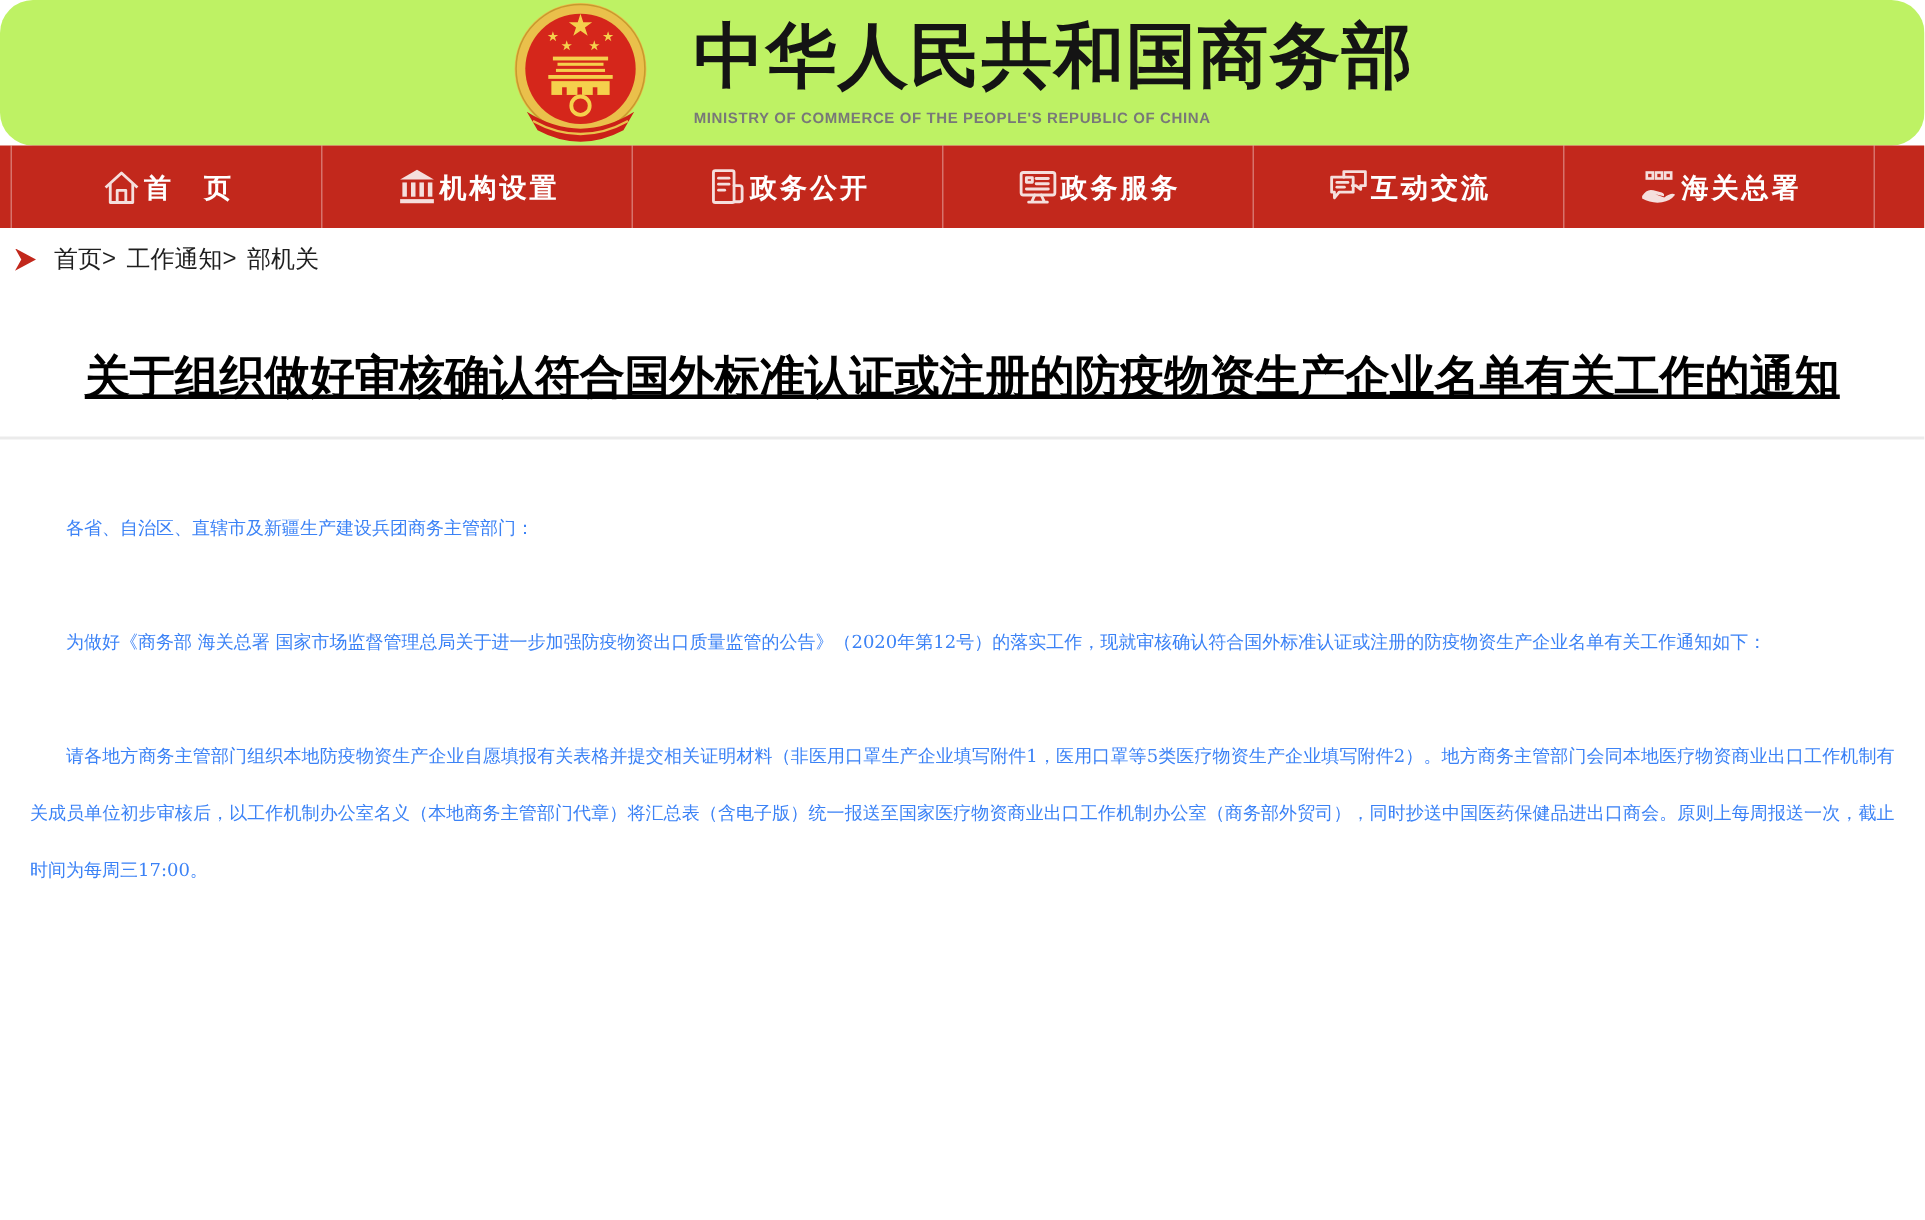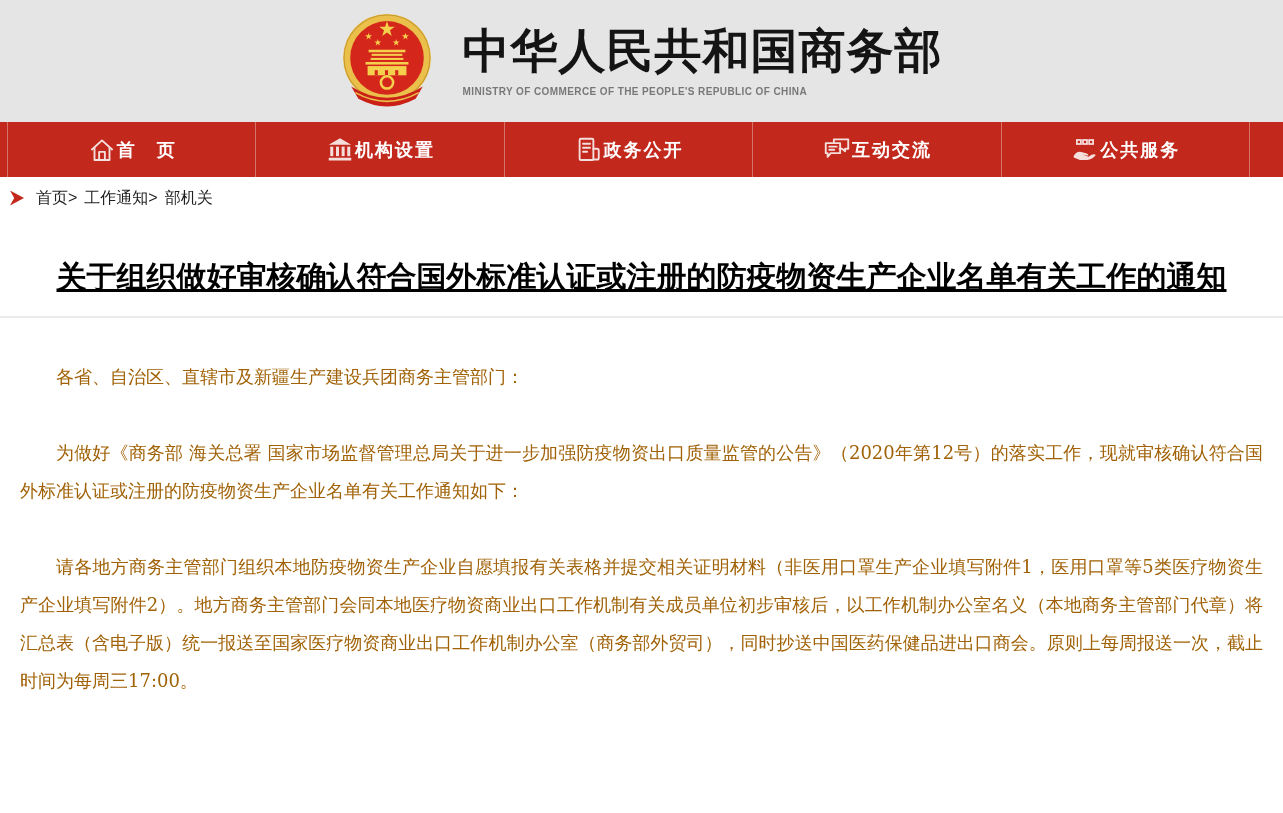--- a/index.html
+++ b/index.html
@@ -6,26 +6,27 @@
   html, body { margin: 0; padding: 0; }
   body {
     width: 1283px; height: 813px;
     background: #ffffff;
     font-family: "Liberation Sans", sans-serif;
     overflow: hidden;
   }
 
   
   .site-header {
-    height: 122px;
-    background: #e5e5e5;
+    height: 97px;
+    background: #bef264;
     display: flex;
     align-items: center;
     justify-content: center;
     gap: 30px;
+    border-radius: 22px;
   }
   .emblem { width: 92px; height: 104px; margin-top: 2px; }
   .emblem svg { width: 92px; height: 104px; display: block; }
   .header-titles { display: flex; flex-direction: column; }
   .site-title {
     font-size: 47px;
     font-weight: bold;
     color: #141414;
     letter-spacing: 1px;
     line-height: 1.1;
@@ -100,23 +101,23 @@
     font-size: 14px;
     margin-top: 17px;
   }
   .meta-item { margin: 0 11px; white-space: nowrap; }
   .article-divider {
     border-top: 2px solid #ebebeb;
     margin-top: 13px;
   }
   .article-body {
     font-family: "DejaVu Serif", serif;
-    font-size: 18px;
+    font-size: 12px;
     line-height: 38px;
-    color: #a16207;
+    color: #3b82f6;
     padding: 0 20px;
     margin-top: 40px;
     text-align: justify;
   }
   .article-body p { margin: 38px 0 0; text-indent: 2em; }
   .article-body p:first-child { margin-top: 0; }
 </style>
 </head>
 <body>
 
@@ -189,40 +190,53 @@
         <line x1="7.2" y1="10.2" x2="12.8" y2="10.2"></line>
         <line x1="7.2" y1="13.4" x2="10.5" y2="13.4"></line>
         <path d="M15.5 11 h3 q1.3 0 1.3 1.3 v6 q0 1.3 -1.3 1.3 h-3"></path>
       </svg>
     </span>
     <span class="nav-label">政务公开</span>
   </a>
   <a class="nav-item">
     <span class="nav-icon">
       <svg viewBox="0 0 24 24" fill="none" stroke="#ffffff" stroke-width="1.5" stroke-linecap="round" stroke-linejoin="round">
+        <rect x="3" y="4" width="18" height="12" rx="1.2"></rect>
+        <rect x="5.8" y="6.8" width="3.2" height="2.4"></rect>
+        <line x1="11" y1="7.2" x2="17.5" y2="7.2"></line>
+        <line x1="11" y1="10" x2="17.5" y2="10"></line>
+        <line x1="5.8" y1="12.8" x2="17.5" y2="12.8"></line>
+        <path d="M10.3 16 L8.8 19.3 M13.7 16 L15.2 19.3 M7 19.8 H17"></path>
+      </svg>
+    </span>
+    <span class="nav-label">政务服务</span>
+  </a>
+  <a class="nav-item">
+    <span class="nav-icon">
+      <svg viewBox="0 0 24 24" fill="none" stroke="#ffffff" stroke-width="1.5" stroke-linecap="round" stroke-linejoin="round">
         <path d="M9.5 6.5 V3.5 H21 V11 H18.5 V13 L16 11 H14"></path>
         <path d="M3 6.5 H14.5 V14.5 H7 L4.5 17.5 V14.5 H3 Z"></path>
         <line x1="5.8" y1="9.3" x2="11.7" y2="9.3"></line>
         <line x1="5.8" y1="11.8" x2="9.8" y2="11.8"></line>
       </svg>
     </span>
     <span class="nav-label">互动交流</span>
   </a>
   <a class="nav-item">
     <span class="nav-icon">
       <svg viewBox="0 0 24 24">
         <g fill="none" stroke="#ffffff" stroke-width="1.4">
           <rect x="5.5" y="4" width="3.2" height="3.2"></rect>
           <rect x="10.4" y="4" width="3.2" height="3.2"></rect>
           <rect x="15.3" y="4" width="3.2" height="3.2"></rect>
         </g>
         <path fill="#ffffff" d="M3 16.5 q2.5 -4 6 -3 l4.5 1.2 q1.6 0.6 1.1 1.9 l-4.6 -1 l4.8 1.7 q4.2 -3 5.8 -1.4 q-2.6 3.4 -7 4 q-5.6 0.8 -10.6 -2 Z"></path>
       </svg>
     </span>
-    <span class="nav-label">公共服务</span>
+    <span class="nav-label">海关总署</span>
   </a>
 </nav>
 
 <div class="breadcrumb">
   <span class="crumb-arrow"></span>
   <a>首页</a>
   <span class="sep">&gt;</span>
   <a>工作通知</a>
   <span class="sep">&gt;</span>
   <span>部机关</span>

